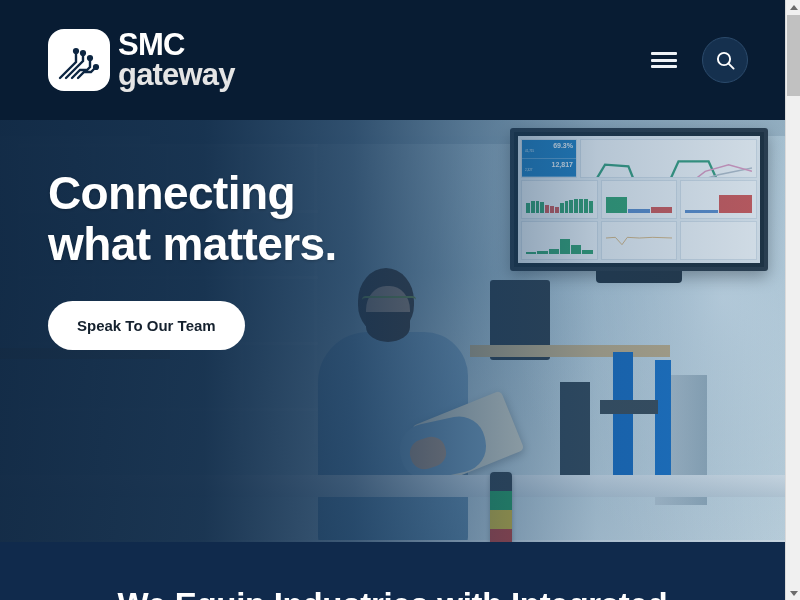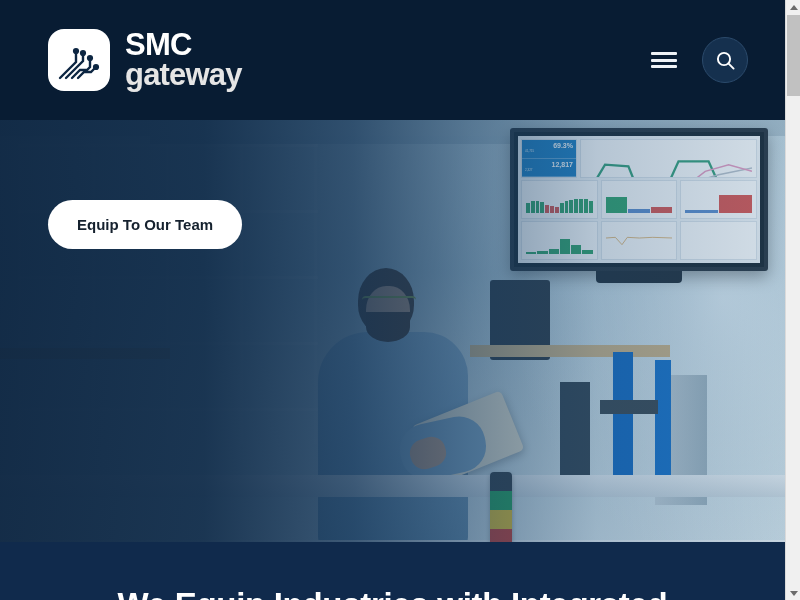--- a/index.html
+++ b/index.html
@@ -37,21 +37,21 @@
     background: #081c33;
     display: flex;
     align-items: center;
     padding: 0 37px 0 48px;
     z-index: 5;
   }
 
   .brand {
     display: flex;
     align-items: center;
-    gap: 15px;
+    gap: 8px;
   }
 
   .brand-mark {
     width: 62px;
     height: 62px;
     border-radius: 16px;
     background: #ffffff;
     display: flex;
     align-items: center;
     justify-content: center;
@@ -565,21 +565,25 @@
             <i class="g"></i>
             <i class="y"></i>
             <i class="r"></i>
         </div>
 
       </div>
 
       <div class="hero-overlay"></div>
 
       <div class="hero-content">
-        <button class="cta">Equip To Our Team</button>
+        <h1 class="hero-title">
+          <span>Connecting</span><br>
+          <span>what matters.</span>
+        </h1>
+        <button class="cta">Speak To Our Team</button>
       </div>
     </section>
 
     <section id="section-two">
       <h2 class="section-two-title">We Equip Industries with Integrated</h2>
     </section>
 
   </div>
 
   <div id="scrollbar">

